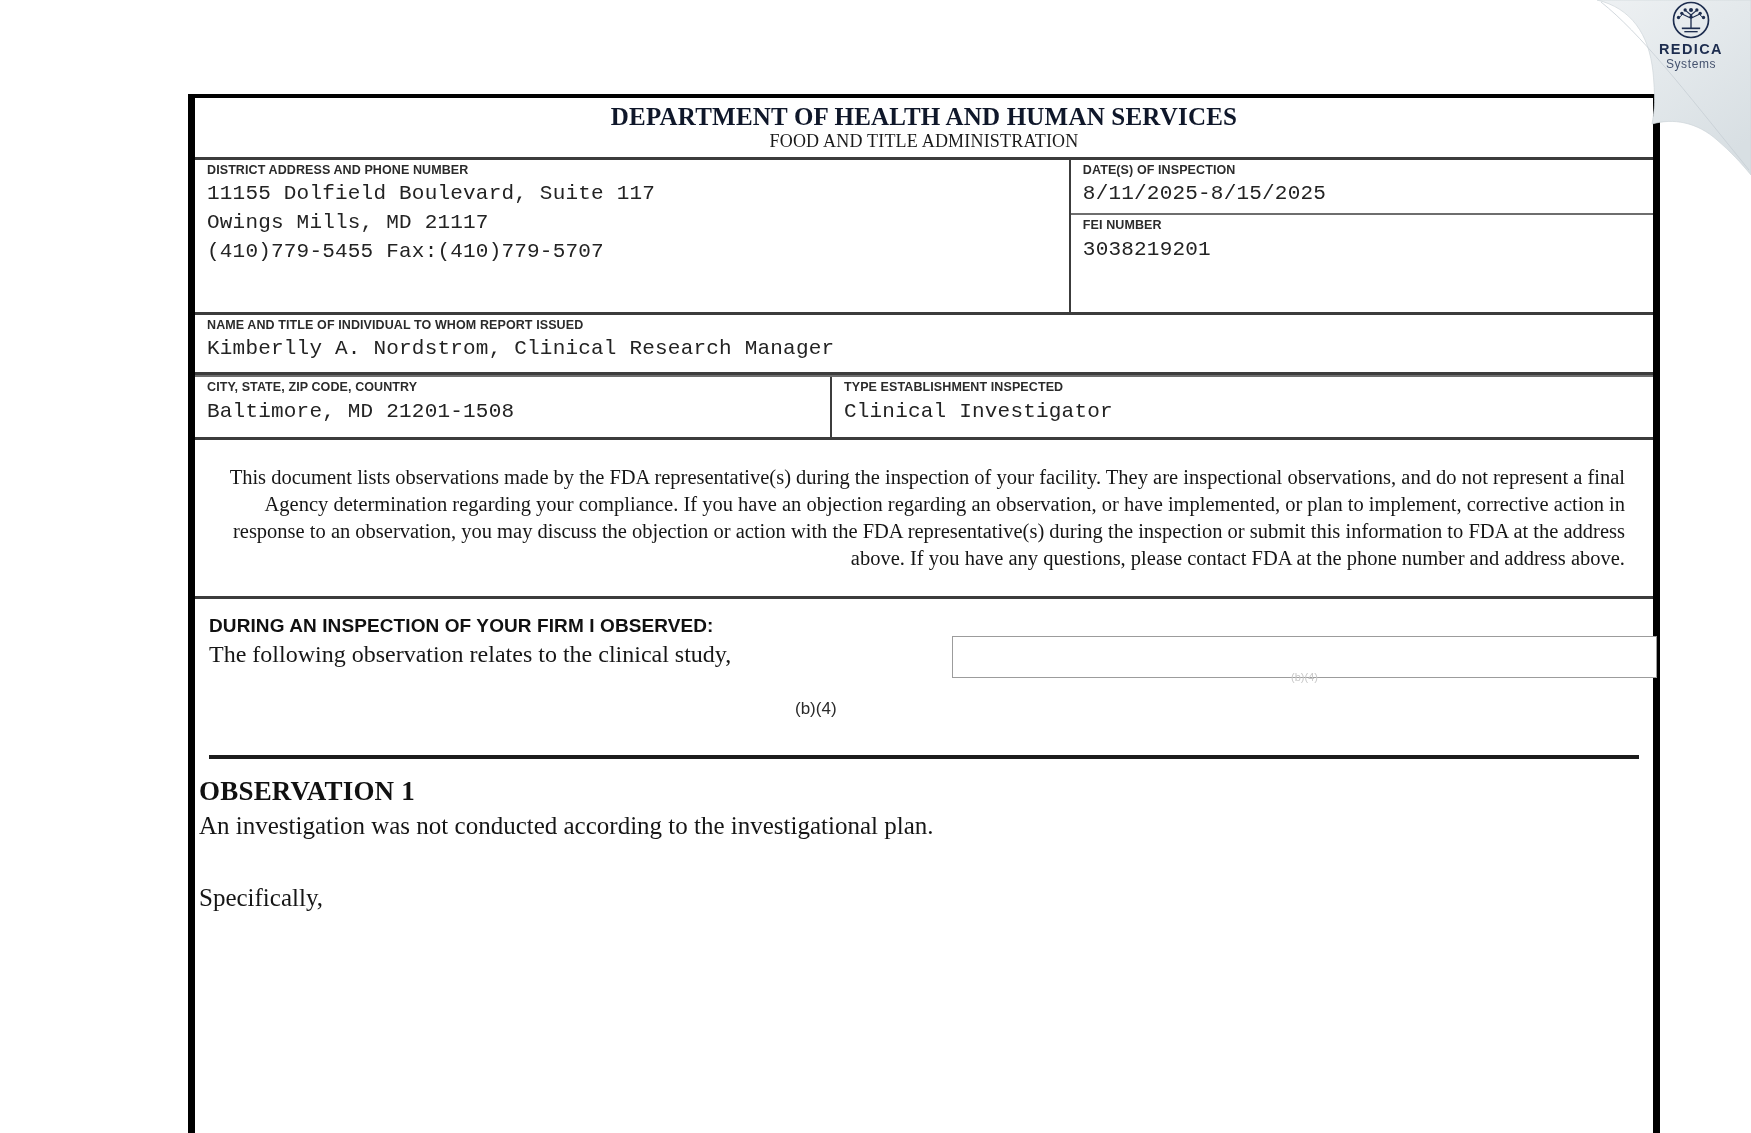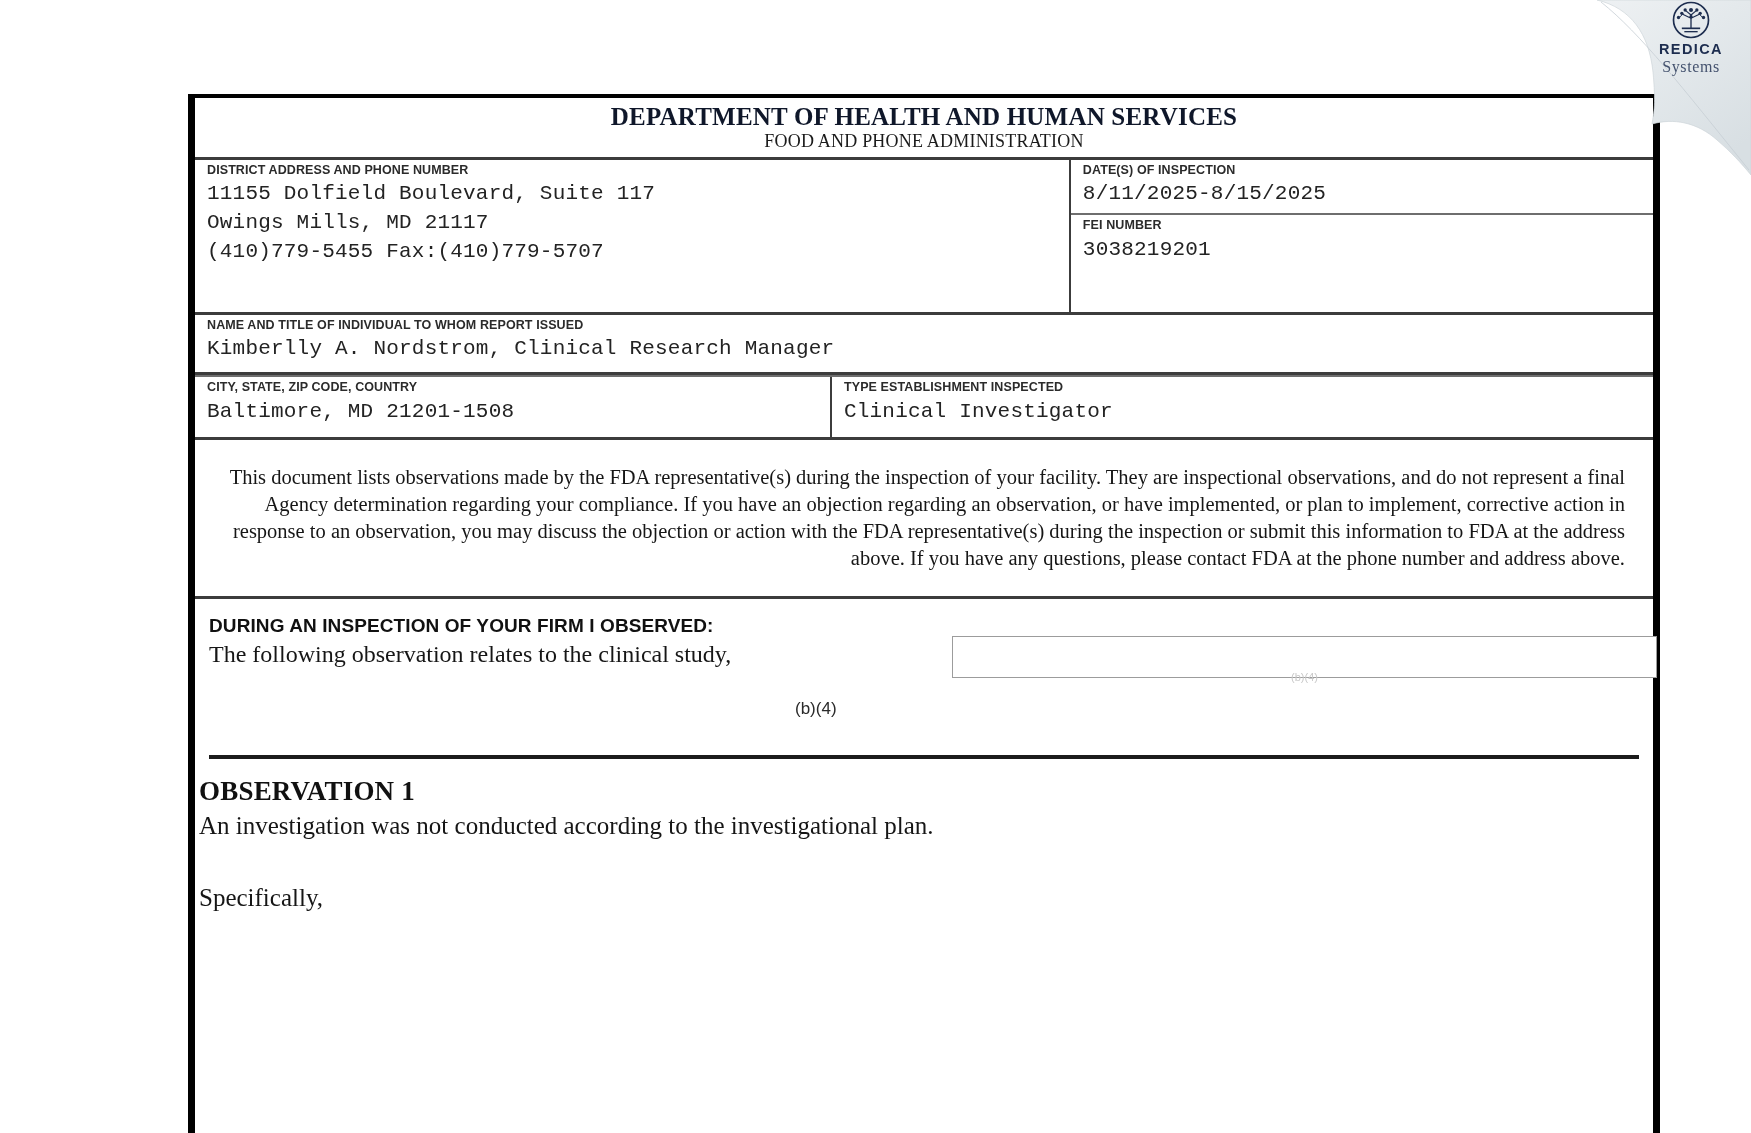--- a/index.html
+++ b/index.html
@@ -242,35 +242,35 @@
   #logo-name {
     font-family: "Liberation Sans", sans-serif;
     font-weight: bold;
     font-size: 14.5px;
     letter-spacing: 1.4px;
     color: #1d2d4f;
     line-height: 1.1;
     padding-top: 2px;
   }
   #logo-sub {
-    font-family: Liberation Serif, serif;
-    font-size: 16px;
+    font-family: Liberation Sans, sans-serif;
+    font-size: 12px;
     letter-spacing: 0.6px;
     color: #44526e;
     line-height: 1.1;
   }
 </style>
 </head>
 <body>
 
 <div id="doc-sheet">
 
   <div id="title-block">
     <div id="dept-title">DEPARTMENT OF HEALTH AND HUMAN SERVICES</div>
-    <div id="agency-title">FOOD AND PHONE ADMINISTRATION</div>
+    <div id="agency-title">FOOD AND TITLE ADMINISTRATION</div>
   </div>
 
   <div class="rule-heavy"></div>
 
   <div class="row" id="addr-date-row">
     <div class="cell bordered-right" id="district-cell">
       <div class="field-label">DISTRICT ADDRESS AND PHONE NUMBER</div>
       <div class="field-value">11155 Dolfield Boulevard, Suite 117
 Owings Mills, MD 21117
 (410)779-5455 Fax:(410)779-5707</div>

